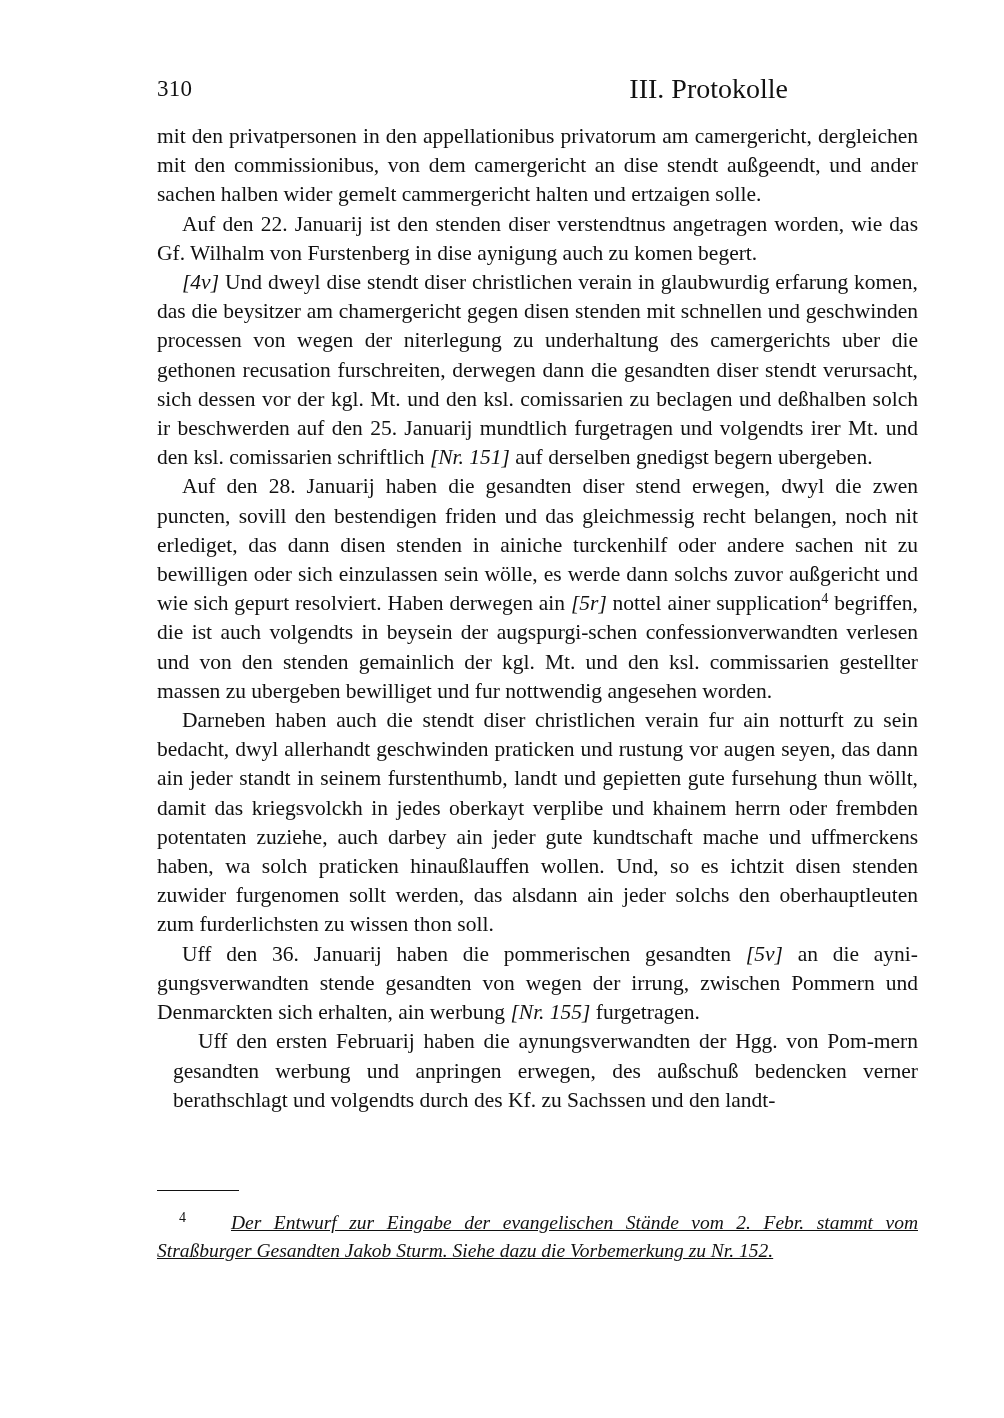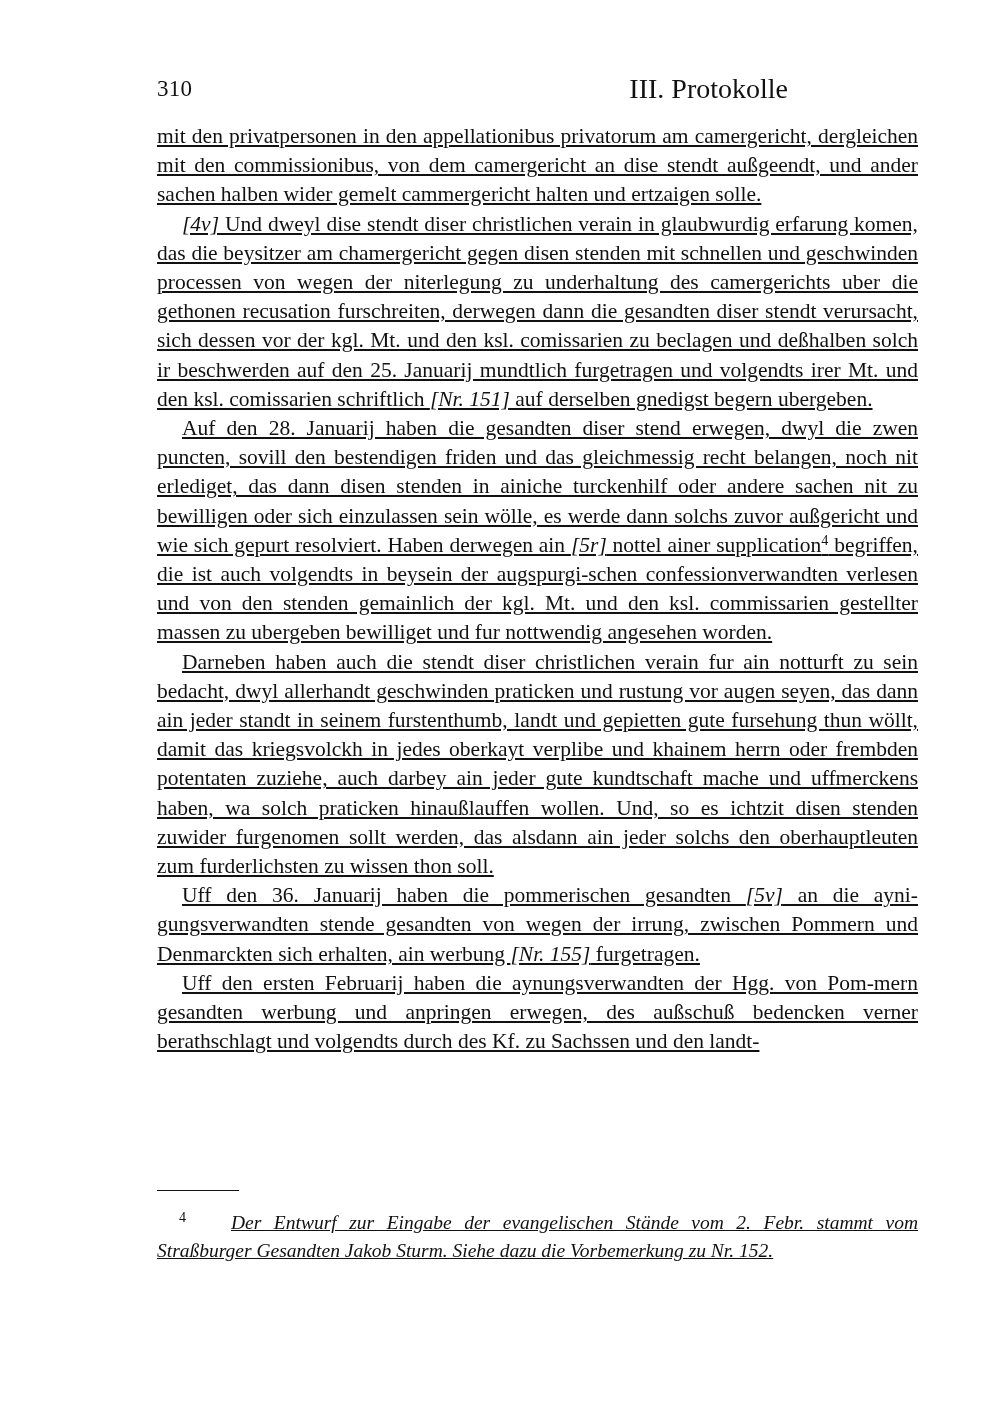--- a/index.html
+++ b/index.html
@@ -50,36 +50,36 @@
     padding-right: 130px;
     box-sizing: border-box;
   }
 
   
   .body-block {
     position: absolute;
     left: 157px;
     top: 122px;
     width: 761px;
-    text-decoration: underline;
   }
   p.para {
     margin: 0;
     text-align: justify;
     text-justify: inter-word;
     font-size: 21.5px;
     line-height: 29.2px;
     text-indent: 25px;
     hyphens: manual;
   }
   p.para.first {
     text-indent: 0;
   }
   p.para:last-child {
     text-align: justify;
+    margin-left: 16px;
   }
   .it {
     font-style: italic;
   }
   sup.fn-ref {
     font-size: 0.66em;
     line-height: 0;
     vertical-align: 0.52em;
   }
 
@@ -120,20 +120,21 @@
 
 <div class="page">
 
   <div class="header">
     <span class="folio">310</span>
     <span class="running-head">III. Protokolle</span>
   </div>
 
   <div class="body-block" id="body-block">
       <p class="para first"><span>mit den privatpersonen in den appellationibus privatorum am camergericht, dergleichen mit den commissionibus, von dem camergericht an dise stendt außgeendt, und ander sachen halben wider gemelt cammergericht halten und ertzaigen solle.</span></p>
+      <p class="para"><span>Auf den 22. Januarij ist den stenden diser verstendtnus angetragen worden, wie das Gf. Wilhalm von Furstenberg in dise aynigung auch zu komen begert.</span></p>
       <p class="para"><span class="it">[4v]</span><span> Und dweyl dise stendt diser christlichen verain in glaubwurdig erfarung komen, das die beysitzer am chamergericht gegen disen stenden mit schnellen und geschwinden processen von wegen der niterlegung zu underhaltung des camergerichts uber die gethonen recusation furschreiten, derwegen dann die gesandten diser stendt verursacht, sich dessen vor der kgl. Mt. und den ksl. comissarien zu beclagen und deßhalben solch ir beschwerden auf den 25. Januarij mundtlich furgetragen und volgendts irer Mt. und den ksl. comissarien schriftlich </span><span class="it">[Nr. 151]</span><span> auf derselben gnedigst begern ubergeben.</span></p>
       <p class="para"><span>Auf den 28. Januarij haben die gesandten diser stend erwegen, dwyl die zwen puncten, sovill den bestendigen friden und das gleichmessig recht belangen, noch nit erlediget, das dann disen stenden in ainiche turckenhilf oder andere sachen nit zu bewilligen oder sich einzulassen sein wölle, es werde dann solchs zuvor außgericht und wie sich gepurt resolviert. Haben derwegen ain </span><span class="it">[5r]</span><span> nottel ainer supplication</span><sup class="fn-ref">4</sup><span> begriffen, die ist auch volgendts in beysein der augspurgi-schen confessionverwandten verlesen und von den stenden gemainlich der kgl. Mt. und den ksl. commissarien gestellter massen zu ubergeben bewilliget und fur nottwendig angesehen worden.</span></p>
       <p class="para"><span>Darneben haben auch die stendt diser christlichen verain fur ain notturft zu sein bedacht, dwyl allerhandt geschwinden praticken und rustung vor augen seyen, das dann ain jeder standt in seinem furstenthumb, landt und gepietten gute fursehung thun wöllt, damit das kriegsvolckh in jedes oberkayt verplibe und khainem herrn oder frembden potentaten zuziehe, auch darbey ain jeder gute kundtschaft mache und uffmerckens haben, wa solch praticken hinaußlauffen wollen. Und, so es ichtzit disen stenden zuwider furgenomen sollt werden, das alsdann ain jeder solchs den oberhauptleuten zum furderlichsten zu wissen thon soll.</span></p>
       <p class="para"><span>Uff den 36. Januarij haben die pommerischen gesandten </span><span class="it">[5v]</span><span> an die ayni-gungsverwandten stende gesandten von wegen der irrung, zwischen Pommern und Denmarckten sich erhalten, ain werbung </span><span class="it">[Nr. 155]</span><span> furgetragen.</span></p>
       <p class="para"><span>Uff den ersten Februarij haben die aynungsverwandten der Hgg. von Pom-mern gesandten werbung und anpringen erwegen, des außschuß bedencken verner berathschlagt und volgendts durch des Kf. zu Sachssen und den landt-</span></p>
     </div>
 
   <div class="footnote-area">
     <div class="footnote-rule"></div>
     <p class="footnote">

